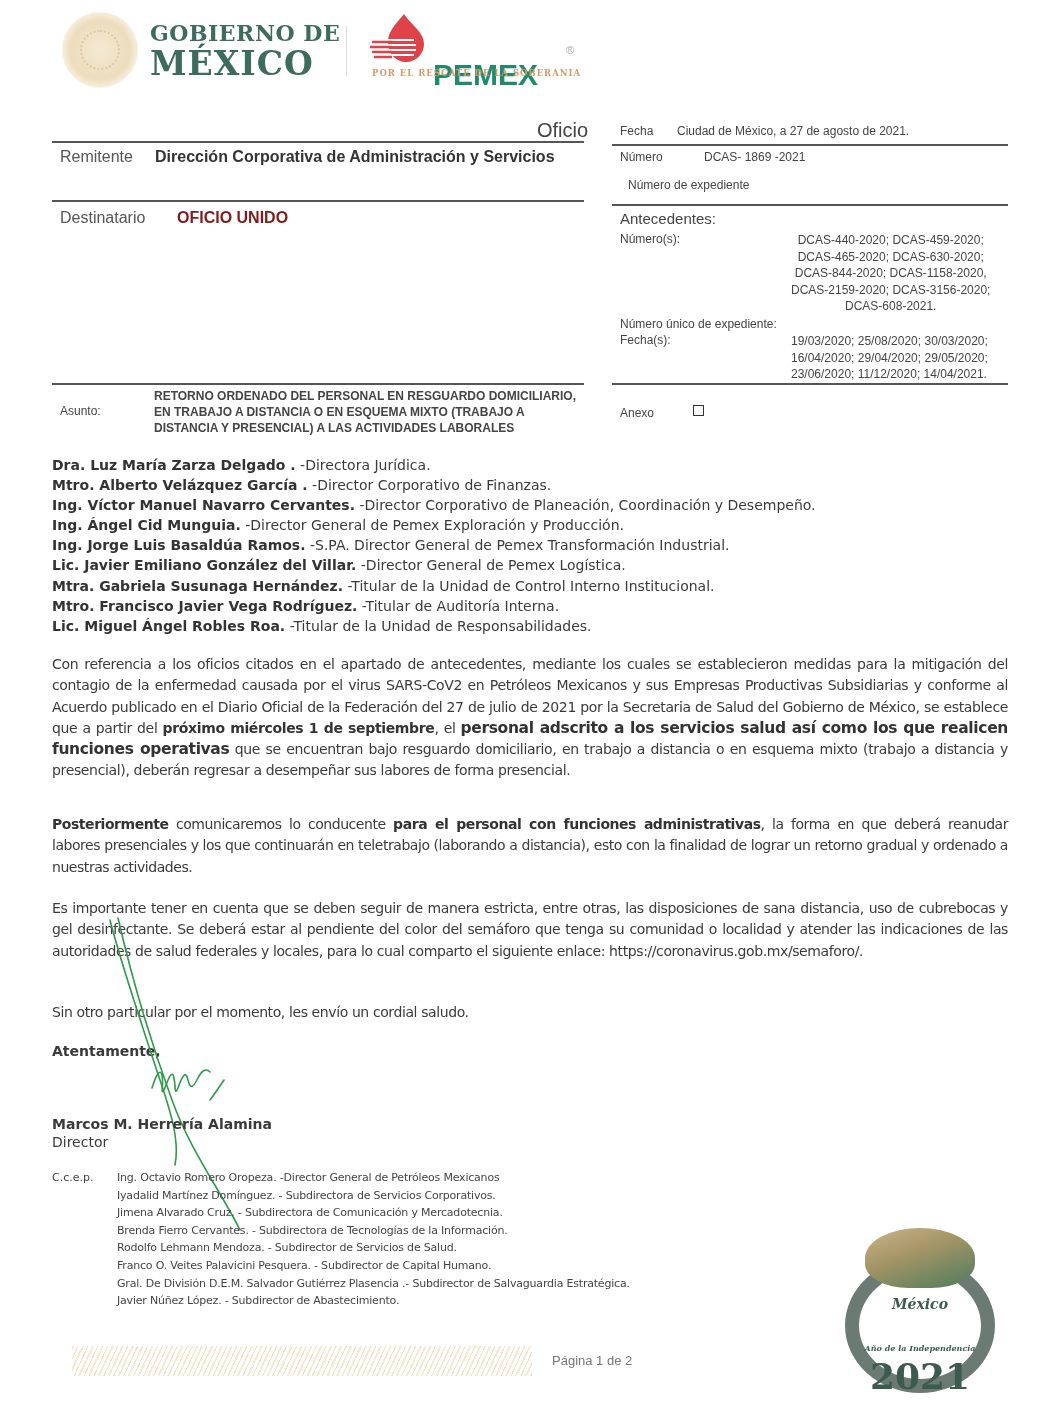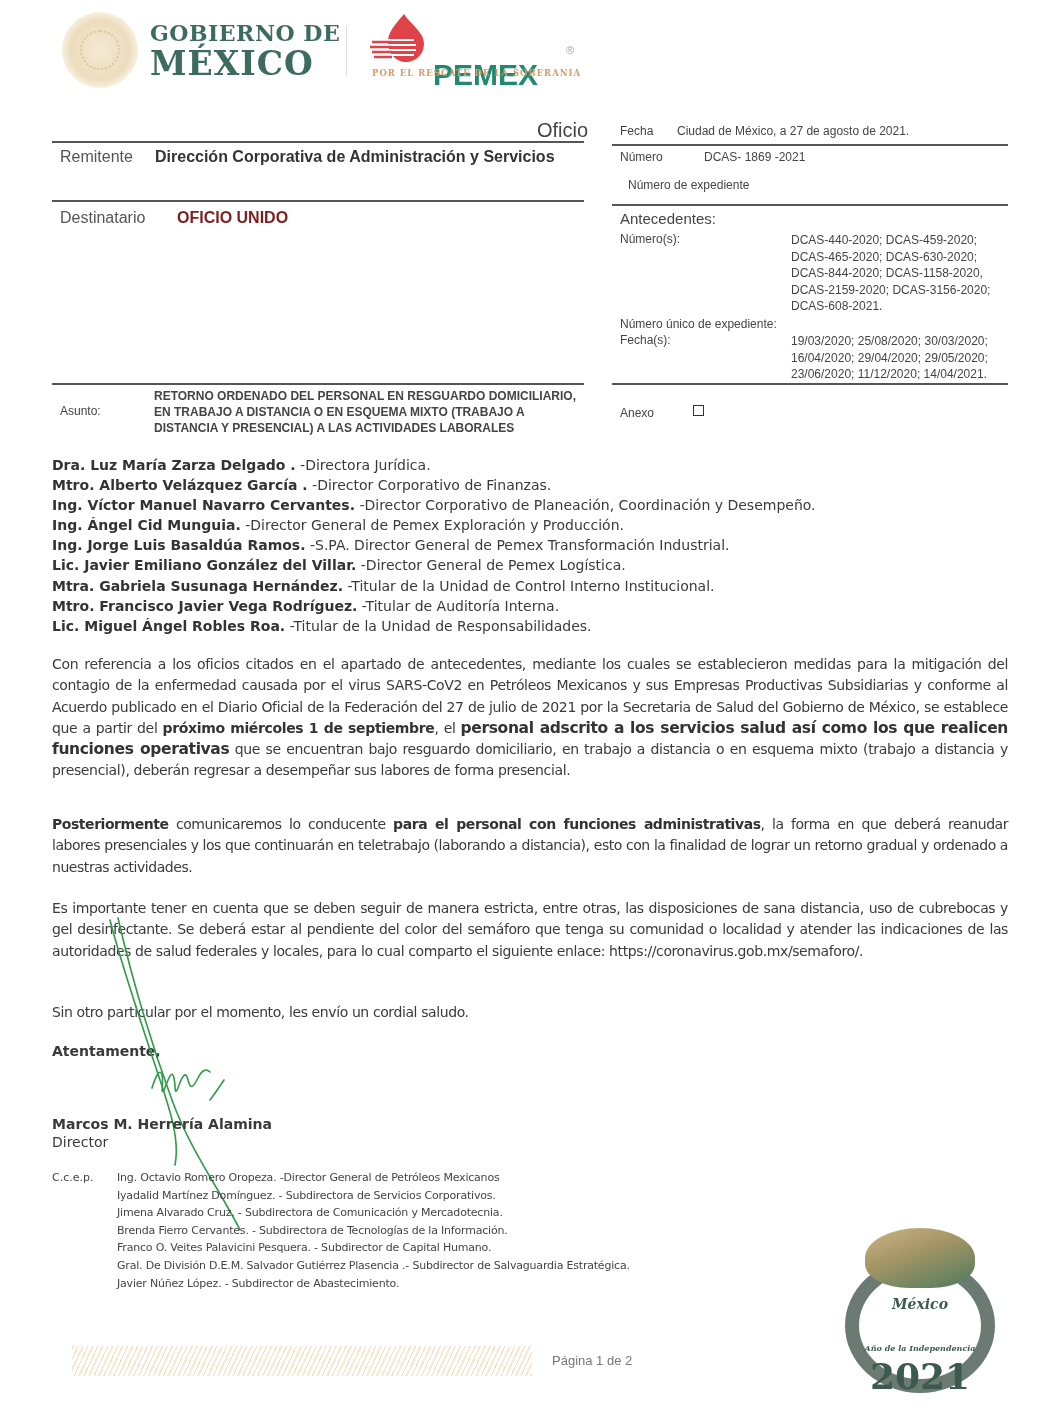--- a/index.html
+++ b/index.html
@@ -116,21 +116,21 @@
 
 <div class="r-small" style="left:620px; top:124px;">Fecha</div>
 <div class="r-small" style="left:677px; top:124px;">Ciudad de México, a 27 de agosto de 2021.</div>
 <div class="hline" style="left:612px; top:144px; width:396px;"></div>
 <div class="r-small" style="left:620px; top:150px;">Número</div>
 <div class="r-small" style="left:704px; top:150px;">DCAS- 1869 -2021</div>
 <div class="r-small" style="left:620px; top:178px;margin-left:8px;">Número de expediente</div>
 <div class="hline" style="left:612px; top:204px; width:396px;"></div>
 <div class="antec">Antecedentes:</div>
 <div class="r-small" style="left:620px; top:232px;">Número(s):</div>
-<div class="listcol" style="left:791px; top:232px;">
+<div class="listcol" style="left:791px; top:232px;text-align:center;">
   <div>DCAS-440-2020; DCAS-459-2020;</div>
   <div>DCAS-465-2020; DCAS-630-2020;</div>
   <div>DCAS-844-2020; DCAS-1158-2020,</div>
   <div>DCAS-2159-2020; DCAS-3156-2020;</div>
   <div>DCAS-608-2021.</div>
 </div>
 <div class="r-small" style="left:620px; top:317px;">Número único de expediente:</div>
 <div class="r-small" style="left:620px; top:333px;">Fecha(s):</div>
 <div class="listcol" style="left:791px; top:333px;">
   <div>19/03/2020; 25/08/2020; 30/03/2020;</div>
@@ -184,20 +184,21 @@
   <div class="name">Marcos M. Herrería Alamina</div>
   <div>Director</div>
 </div>
 
 <div class="ccep-l">C.c.e.p.</div>
 <div class="ccep-list">
   <div>Ing. Octavio Romero Oropeza. -Director General de Petróleos Mexicanos</div>
   <div>Iyadalid Martínez Domínguez. - Subdirectora de Servicios Corporativos.</div>
   <div>Jimena Alvarado Cruz. - Subdirectora de Comunicación y Mercadotecnia.</div>
   <div>Brenda Fierro Cervantes. - Subdirectora de Tecnologías de la Información.</div>
+  <div>Rodolfo Lehmann Mendoza. - Subdirector de Servicios de Salud.</div>
   <div>Franco O. Veites Palavicini Pesquera. - Subdirector de Capital Humano.</div>
   <div>Gral. De División D.E.M. Salvador Gutiérrez Plasencia .-  Subdirector de Salvaguardia Estratégica.</div>
   <div>Javier Núñez López. - Subdirector de Abastecimiento.</div>
 </div>
 
 <div class="footer-band"></div>
 <div class="page-num">Página 1 de 2</div>
 
 <div class="emblem">
   <div class="emblem-ring"></div>

